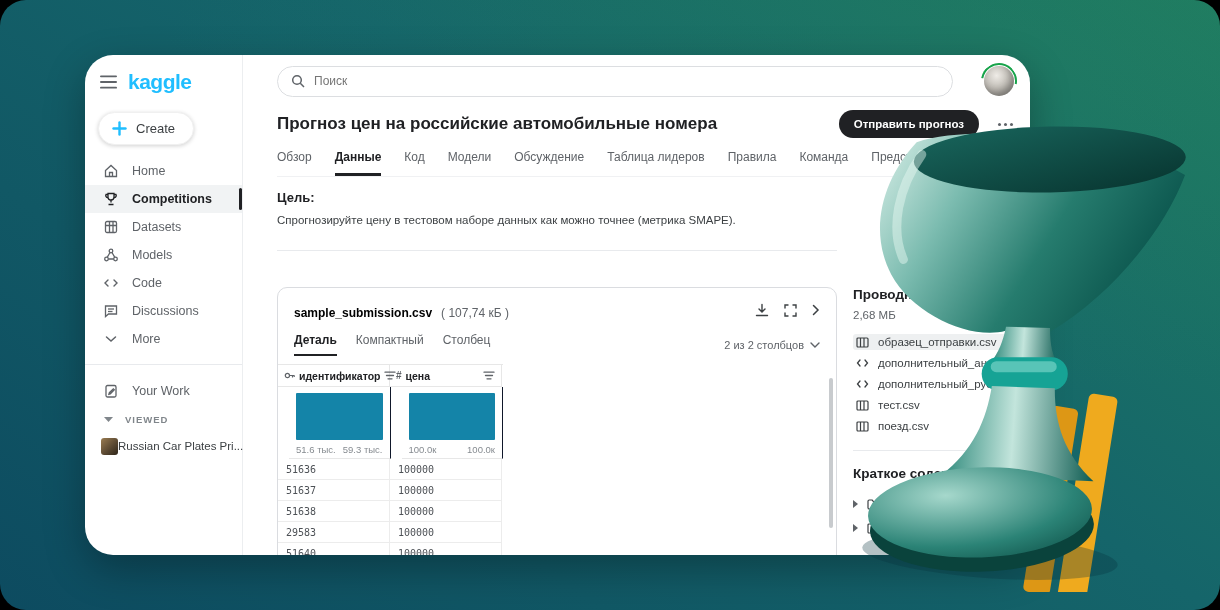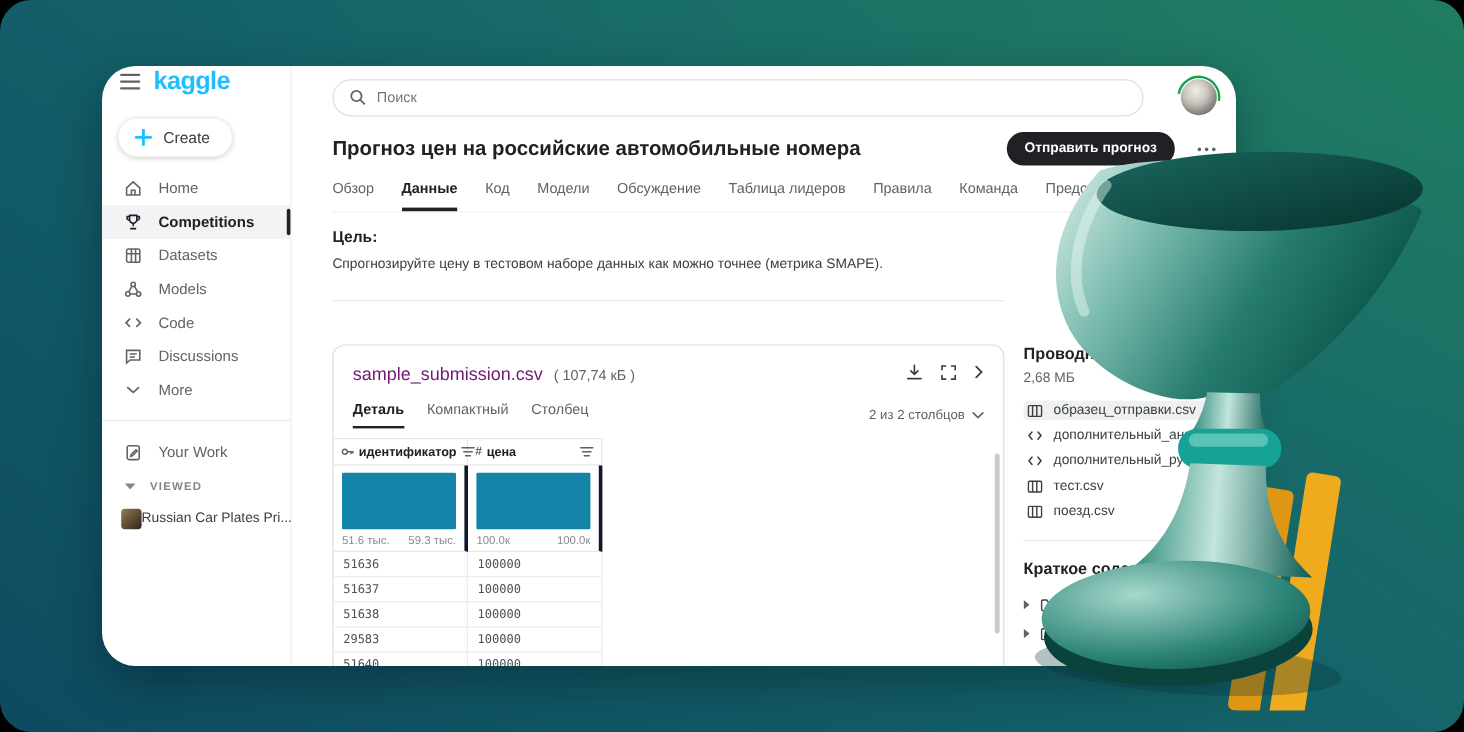--- a/index.html
+++ b/index.html
@@ -7,21 +7,21 @@
   .stage { position:absolute; inset:0; border-radius:26px; overflow:hidden;
            background:linear-gradient(215deg,#1e7c60 0%,#15656a 42%,#0d4b60 100%); }
   .stage::after { content:""; position:absolute; inset:0;
            background:radial-gradient(120% 90% at 85% 10%, rgba(40,130,100,.25), transparent 60%); pointer-events:none; }
 
   
   .window { position:absolute; left:85px; top:55px; width:945px; height:500px; background:#fff;
             border-radius:28px; display:flex; overflow:hidden; box-shadow:0 14px 40px rgba(0,0,0,.3); z-index:2; }
 
   
-  .sidebar { width:158px; flex-shrink:0; border-right:1px solid #eceef0; padding-top:0; }
+  .sidebar { width:158px; flex-shrink:0; border-right:1px solid #eceef0; padding-top:14px; }
   .side-head { display:flex; align-items:center; gap:11px; padding-left:15px; height:26px; }
   .logo { color:#20beff; font-size:21px; font-weight:700; letter-spacing:-.5px; }
   .create-btn { display:inline-flex; align-items:center; gap:9px; margin:17px 0 12px 13px; padding:8px 18px 8px 13px;
                 border:1px solid #f0f0f0; border-radius:22px; background:#fff; font-size:13px; color:#3c4043;
                 box-shadow:0 1px 4px rgba(0,0,0,.18); cursor:pointer; }
   .nav-item { display:flex; align-items:center; gap:13px; height:28px; padding-left:17px;
               font-size:12.5px; color:#5f6368; position:relative; cursor:pointer; white-space:nowrap; }
   .nav-item.active { background:#f1f3f4; color:#202124; font-weight:700; }
   .nav-item.active::after { content:""; position:absolute; right:0; top:3px; bottom:3px; width:3px; background:#202124; border-radius:2px; }
   .nav-icon { width:17px; height:17px; display:inline-flex; align-items:center; justify-content:center; flex-shrink:0; }
@@ -56,36 +56,36 @@
   .goal { margin:13px 16px 0 34px; width:560px; }
   .goal h3 { font-size:13px; font-weight:700; color:#202124; }
   .goal p { font-size:11.5px; color:#3c4043; margin-top:9px; }
   .goal hr { border:none; border-top:1px solid #e8eaed; margin-top:24px; }
 
   .content-row { display:flex; margin:36px 0 0 34px; align-items:flex-start; }
 
   
   .file-card { width:560px; border:1px solid #dadce0; border-radius:10px; background:#fff; height:320px; position:relative; flex-shrink:0; }
   .fc-head { display:flex; align-items:baseline; gap:9px; padding:15px 16px 0; }
-  .fc-name { font-size:15px; font-weight:400; color:#701a75; }
+  .fc-name { font-size:12px; font-weight:700; color:#000000; }
   .fc-size { font-size:12px; color:#5f6368; }
   .fc-icons { margin-left:auto; display:flex; align-items:center; gap:15px; }
   .fc-icons span { cursor:pointer; display:inline-flex; }
   .fc-tabs { display:flex; align-items:center; gap:19px; padding:13px 16px 0; }
   .fc-tab { font-size:12px; color:#5f6368; padding-bottom:7px; border-bottom:2.5px solid transparent; cursor:pointer; }
   .fc-tab.active { color:#202124; font-weight:700; border-bottom-color:#202124; }
   .fc-colinfo { margin-left:auto; font-size:11px; color:#5f6368; display:flex; align-items:center; gap:6px; cursor:pointer; }
 
   .dtable { margin-top:8px; width:225px; border-top:1px solid #e7e7e7; font-size:10.5px; }
   .dt-row, .dt-head, .dt-hist { display:flex; }
   .dt-hcell { width:112px; height:22px; display:flex; align-items:center; gap:4px; padding:0 6px;
               border-right:1px solid #e7e7e7; border-bottom:1px solid #e7e7e7; font-weight:700; color:#202124; font-size:10.5px; }
   .dt-hcell .flt { margin-left:auto; }
   .hash { color:#5f6368; font-weight:700; font-size:10px; }
-  .dt-histcell { width:112px; padding:6px 7px 3px; border-right:3px solid #0f172a; border-bottom:1px solid #e7e7e7; }
+  .dt-histcell { width:112px; padding:6px 7px 3px; border-right:1px solid #0f172a; border-bottom:1px solid #e7e7e7;margin-left:11px; }
   .histblock { height:47px; background:#1484a8; border-radius:1px; }
   .histlabels { display:flex; justify-content:space-between; font-size:9.5px; color:#868b90; margin-top:4px; }
   .dt-cell { width:112px; height:21px; line-height:21px; padding-left:8px; border-right:1px solid #ececec; border-bottom:1px solid #ececec;
              font-family:"DejaVu Sans Mono",monospace; font-size:10px; color:#4d5156; }
   .card-scrollbar { position:absolute; right:3px; top:90px; width:4px; height:150px; background:#c8cbce; border-radius:2px; cursor:pointer; }
 
   
   .explorer { margin-left:16px; width:180px; }
   .ex-title { font-size:13.5px; font-weight:700; color:#202124; white-space:nowrap; }
   .ex-size { font-size:11.5px; color:#5f6368; margin:7px 0 13px; }

